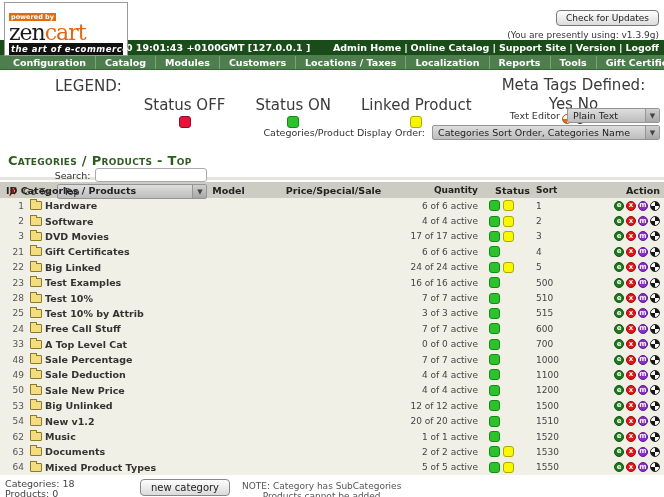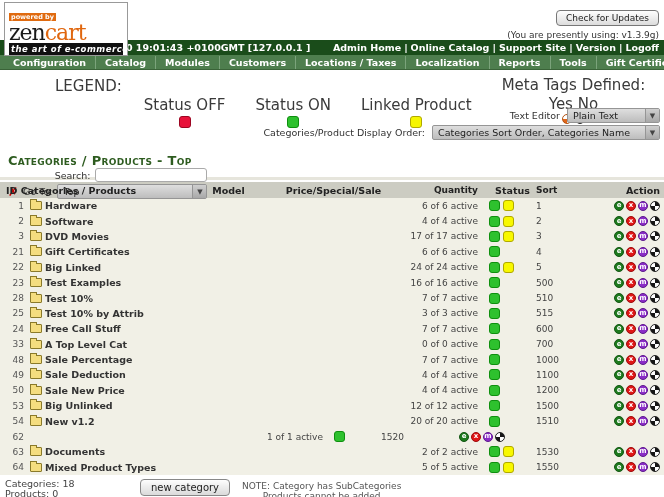--- a/index.html
+++ b/index.html
@@ -544,20 +544,24 @@
           <span class="c-sort">1510</span>
           <span class="c-action">
             <span class="act act-edit">e</span>
             <span class="act act-delete">x</span>
             <span class="act act-move">m</span>
             <span class="act act-meta"></span>
           </span>
         </div>
         <div class="t-row">
           <span class="c-id">62</span>
+          <span class="c-name">
+            <span class="folder"></span>
+            <span class="cat-name">Music</span>
+          </span>
           <span class="c-model"></span>
           <span class="c-price"></span>
           <span class="c-qty">1 of 1 active</span>
           <span class="c-status">
             <span class="sq sq-green"></span>
           </span>
           <span class="c-sort">1520</span>
           <span class="c-action">
             <span class="act act-edit">e</span>
             <span class="act act-delete">x</span>

